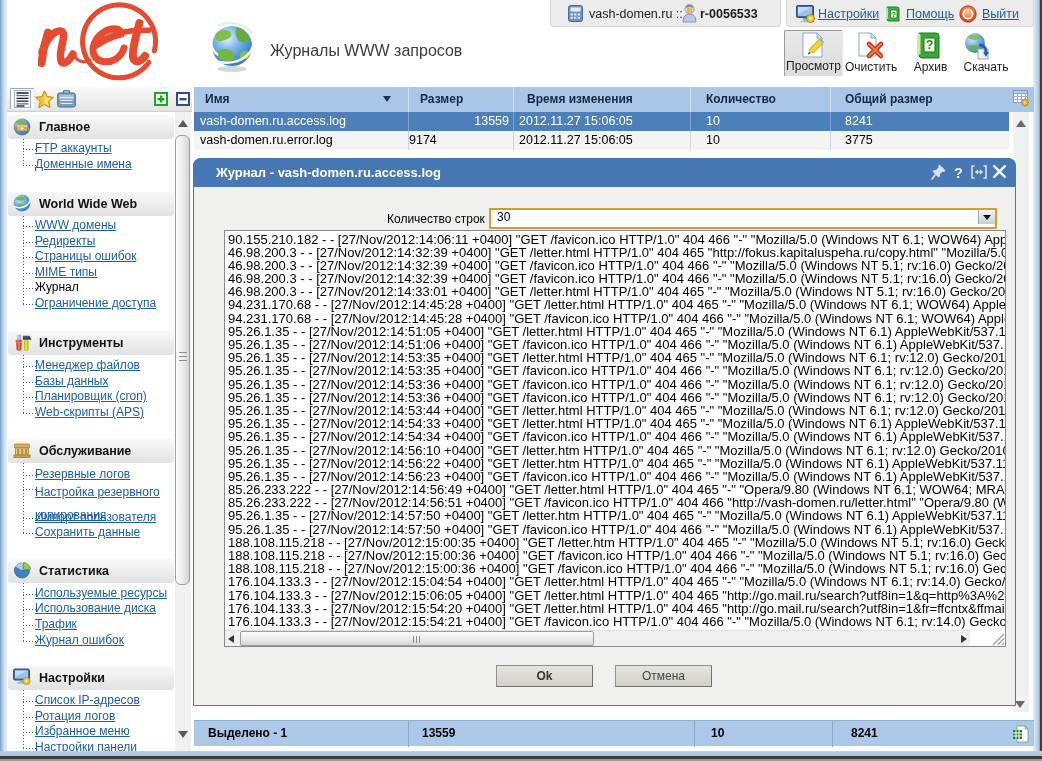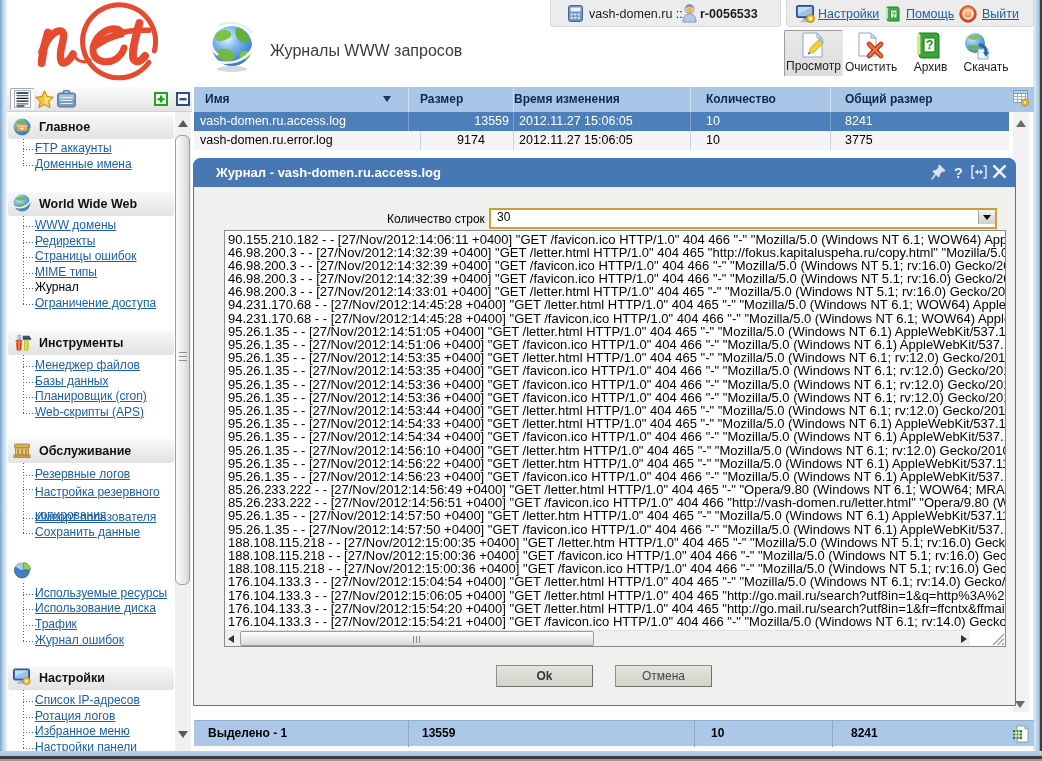--- a/index.html
+++ b/index.html
@@ -252,20 +252,24 @@
       <span class="sicon" id="ico-www"></span>
       <span>World Wide Web</span>
     </div>
 <div class="sect" style="top:218.5px">
       <span class="sicon" id="ico-tools"></span>
       <span>Инструменты</span>
     </div>
 <div class="sect" style="top:326.5px">
       <span class="sicon" id="ico-serv"></span>
       <span>Обслуживание</span>
+    </div>
+<div class="sect" style="top:446.5px">
+      <span class="sicon" id="ico-stat"></span>
+      <span>Статистика</span>
     </div>
 <div class="sect" style="top:553.5px">
       <span class="sicon" id="ico-sett"></span>
       <span>Настройки</span>
     </div>
 <div class="vdots" style="top:27px;height:25.5px"></div>
 <div class="vdots" style="top:103.5px;height:88.5px"></div>
 <div class="vdots" style="top:242.5px;height:58.5px"></div>
 <div class="vdots" style="top:350.5px;height:70.5px"></div>
 <div class="vdots" style="top:470.5px;height:58.0px"></div>
@@ -385,34 +389,34 @@
  <path d="M2,2.5 L15,2.5 L2,8.5 Z" fill="#c3dcf5"></path>
  <rect x="6.5" y="12" width="4" height="2" fill="#89a8cc"></rect>
  <rect x="4" y="14" width="9" height="1.8" rx="0.9" fill="#a9bed8"></rect>
  <circle cx="13.5" cy="13" r="3.6" fill="#f0c43c" stroke="#b8860b" stroke-width="0.8"></circle>
  <circle cx="13.5" cy="13" r="1.2" fill="#fff8e0"></circle>
 </svg>
 
 <div class="abs" id="thead">
   <div class="hcell" style="left:0;width:214px;border-left:none"><span style="margin-left:11px">Имя</span></div>
   <div class="hcell" style="left:214px;width:105px"><span style="margin-left:11px">Размер</span></div>
-  <div class="hcell" style="left:319px;width:177px"><span style="">Время изменения</span></div>
+  <div class="hcell" style="left:319px;width:177px"><span style="margin-left:13px">Время изменения</span></div>
   <div class="hcell" style="left:496px;width:140px"><span style="margin-left:15px">Количество</span></div>
   <div class="hcell" style="left:636px;width:179px"><span style="margin-left:14px">Общий размер</span></div>
 </div>
 <div class="row" id="row1">
   <div class="rcell" style="left:0;width:214px;border-left:none"><span style="margin-left:6px">vash-domen.ru.access.log</span></div>
   <div class="rcell" style="left:214px;width:105px;text-align:right"><span style="margin-right:4px">13559</span></div>
   <div class="rcell" style="left:319px;width:177px"><span style="margin-left:5px">2012.11.27 15:06:05</span></div>
   <div class="rcell" style="left:496px;width:140px"><span style="margin-left:15px">10</span></div>
   <div class="rcell" style="left:636px;width:179px"><span style="margin-left:14px">8241</span></div>
 </div>
 <div class="row" id="row2">
   <div class="rcell" style="left:0;width:214px;border-left:none"><span style="margin-left:6px">vash-domen.ru.error.log</span></div>
-  <div class="rcell" style="left:226px;width:105px;text-align:center"><span style="margin-right:4px">9174</span></div>
+  <div class="rcell" style="left:214px;width:105px;text-align:left"><span style="margin-right:4px">9174</span></div>
   <div class="rcell" style="left:319px;width:177px"><span style="margin-left:5px">2012.11.27 15:06:05</span></div>
   <div class="rcell" style="left:496px;width:140px"><span style="margin-left:15px">10</span></div>
   <div class="rcell" style="left:636px;width:179px"><span style="margin-left:14px">3775</span></div>
 </div>
 <div class="abs" id="main-scroll"></div>
 <div class="abs arrow" style="left:1016px;top:120px;border-left:5px solid transparent;border-right:5px solid transparent;border-bottom:7px solid #6a6a6a"></div>
 <div class="abs arrow" style="left:1015px;top:701px;border-left:5px solid transparent;border-right:5px solid transparent;border-top:7px solid #6a6a6a"></div>
 <div class="abs arrow" style="left:383px;top:96px;border-left:4.5px solid transparent;border-right:4.5px solid transparent;border-top:6px solid #17365a"></div>
 <svg class="abs" style="left:1012px;top:89px" width="18" height="18" viewBox="0 0 18 18">
  <rect x="1.5" y="1.5" width="14" height="12" fill="#fff" stroke="#7a9cc0"></rect>

